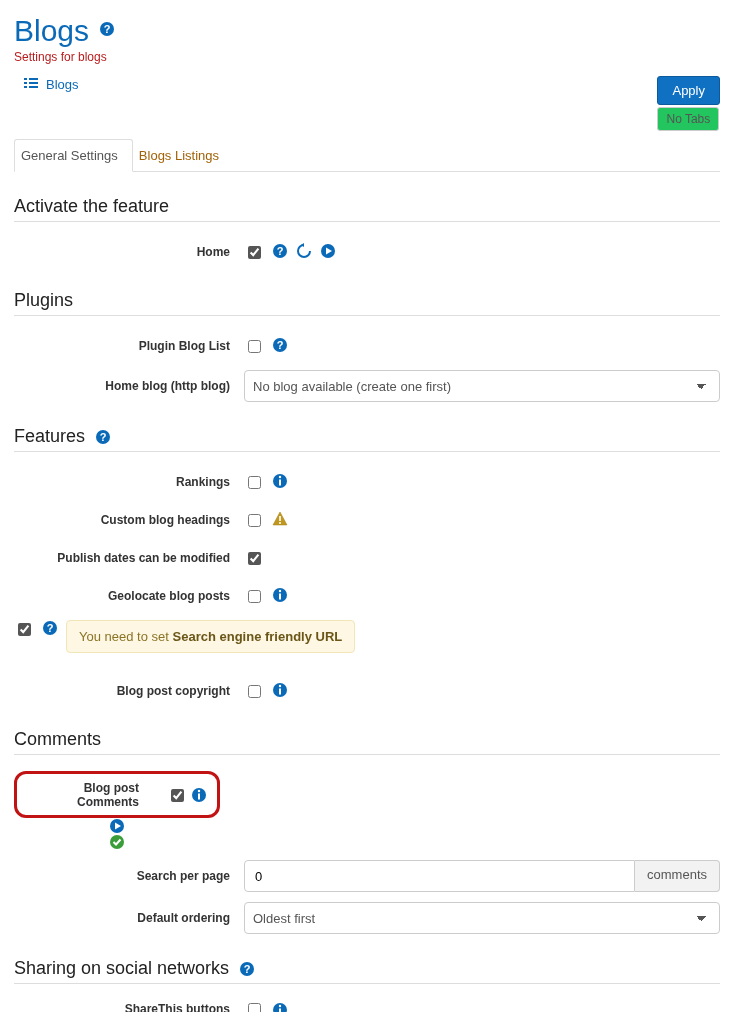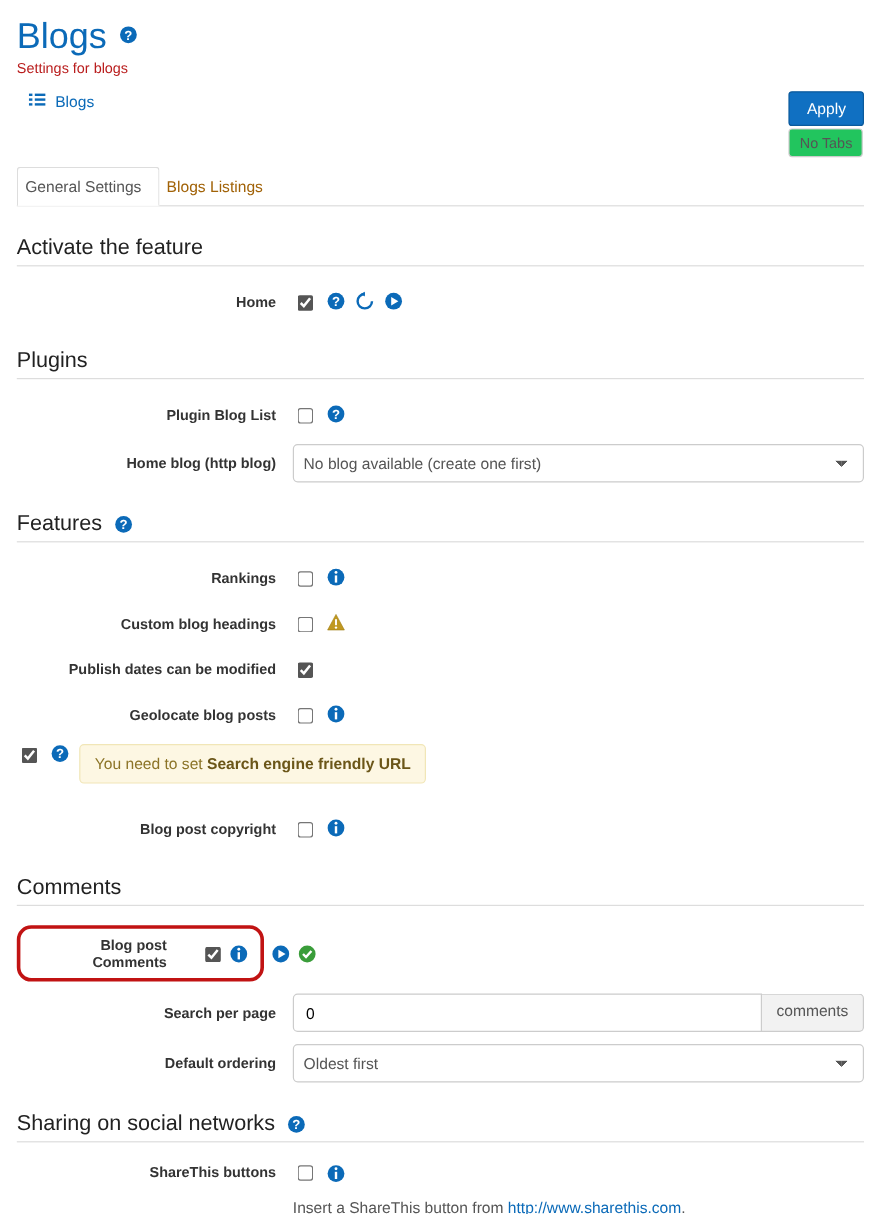--- a/index.html
+++ b/index.html
@@ -33,21 +33,21 @@
   .input-group { display:flex; width:100%; }
   .input-group input { flex:1; height:32px; border:1px solid #ccc; border-radius:4px 0 0 4px; padding:4px 10px; font-size:13px; }
   .input-group .addon { border:1px solid #ccc; border-left:none; background:#f2f2f2; border-radius:0 4px 4px 0; padding:6px 12px; font-size:13px; color:#555;}
   .alert-warn { background:#fdf7e3; border:1px solid #f1e6b7; color:#8c7427; padding:8px 12px; border-radius:4px; font-size:13px; }
   .alert-warn b { color:#6b5618; font-weight:bold; }
   .icon { display:inline-flex; align-items:center; justify-content:center; width:16px; height:16px; }
   .info-icon svg, .reset-icon svg, .play-icon svg, .help-sm svg, .warn-icon svg, .check-icon svg, .bars svg { display:block; }
   .help-text { font-size:13px; color:#555; margin-top:4px; }
   .help-text a { color:#0b6ab8; text-decoration:none; }
   .highlight-box { border:3px solid #c11313; border-radius:12px; padding:6px 10px 6px 6px; display:inline-block; }
-  .row-highlight { display:flex; align-items:center; }
+  .row-highlight { display:flex; align-items:center;flex-direction:column; }
   .row-highlight .label-col { flex:0 0 209px; }
   input[type=checkbox] { width:13px; height:13px; accent-color:#555; cursor:pointer; }
 </style>
 </head>
 <body>
 
 <svg width="0" height="0" style="position:absolute">
   <defs>
     <g id="svg-help">
         <circle cx="8" cy="8" r="7" fill="#0b6ab8"></circle>

